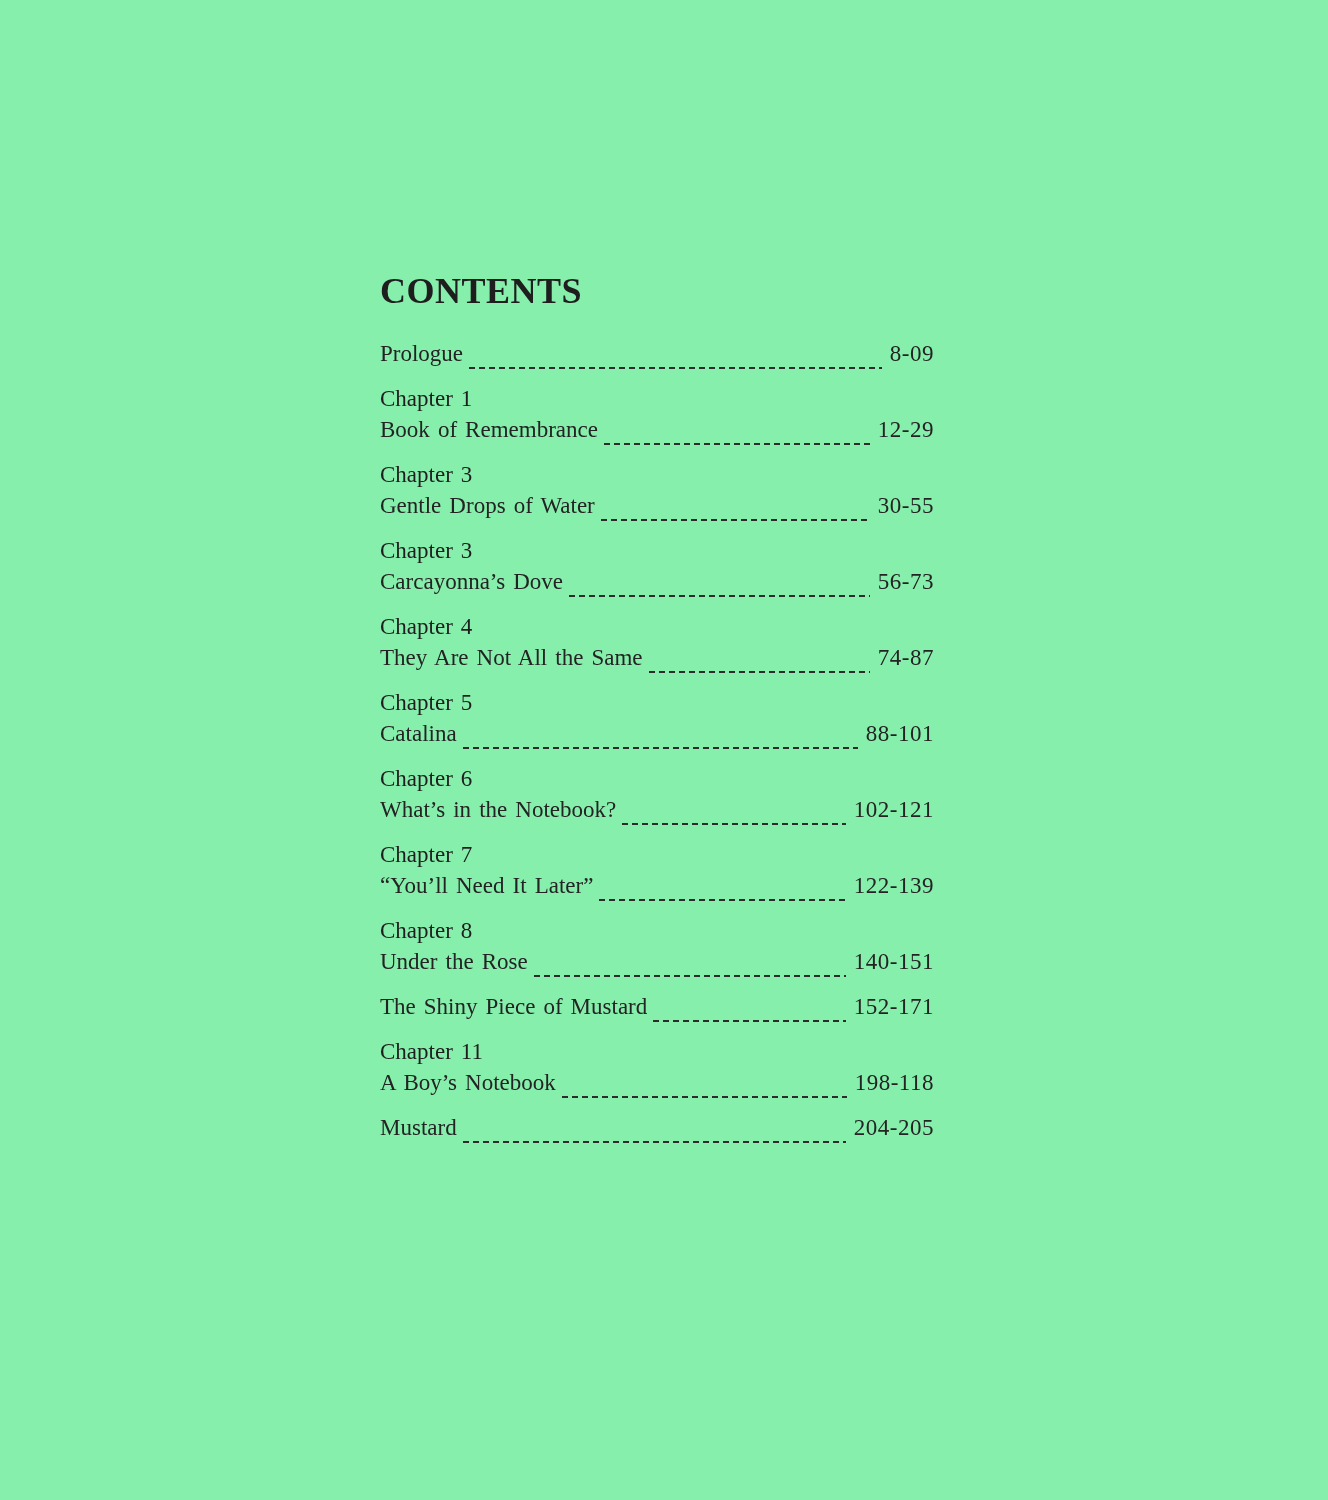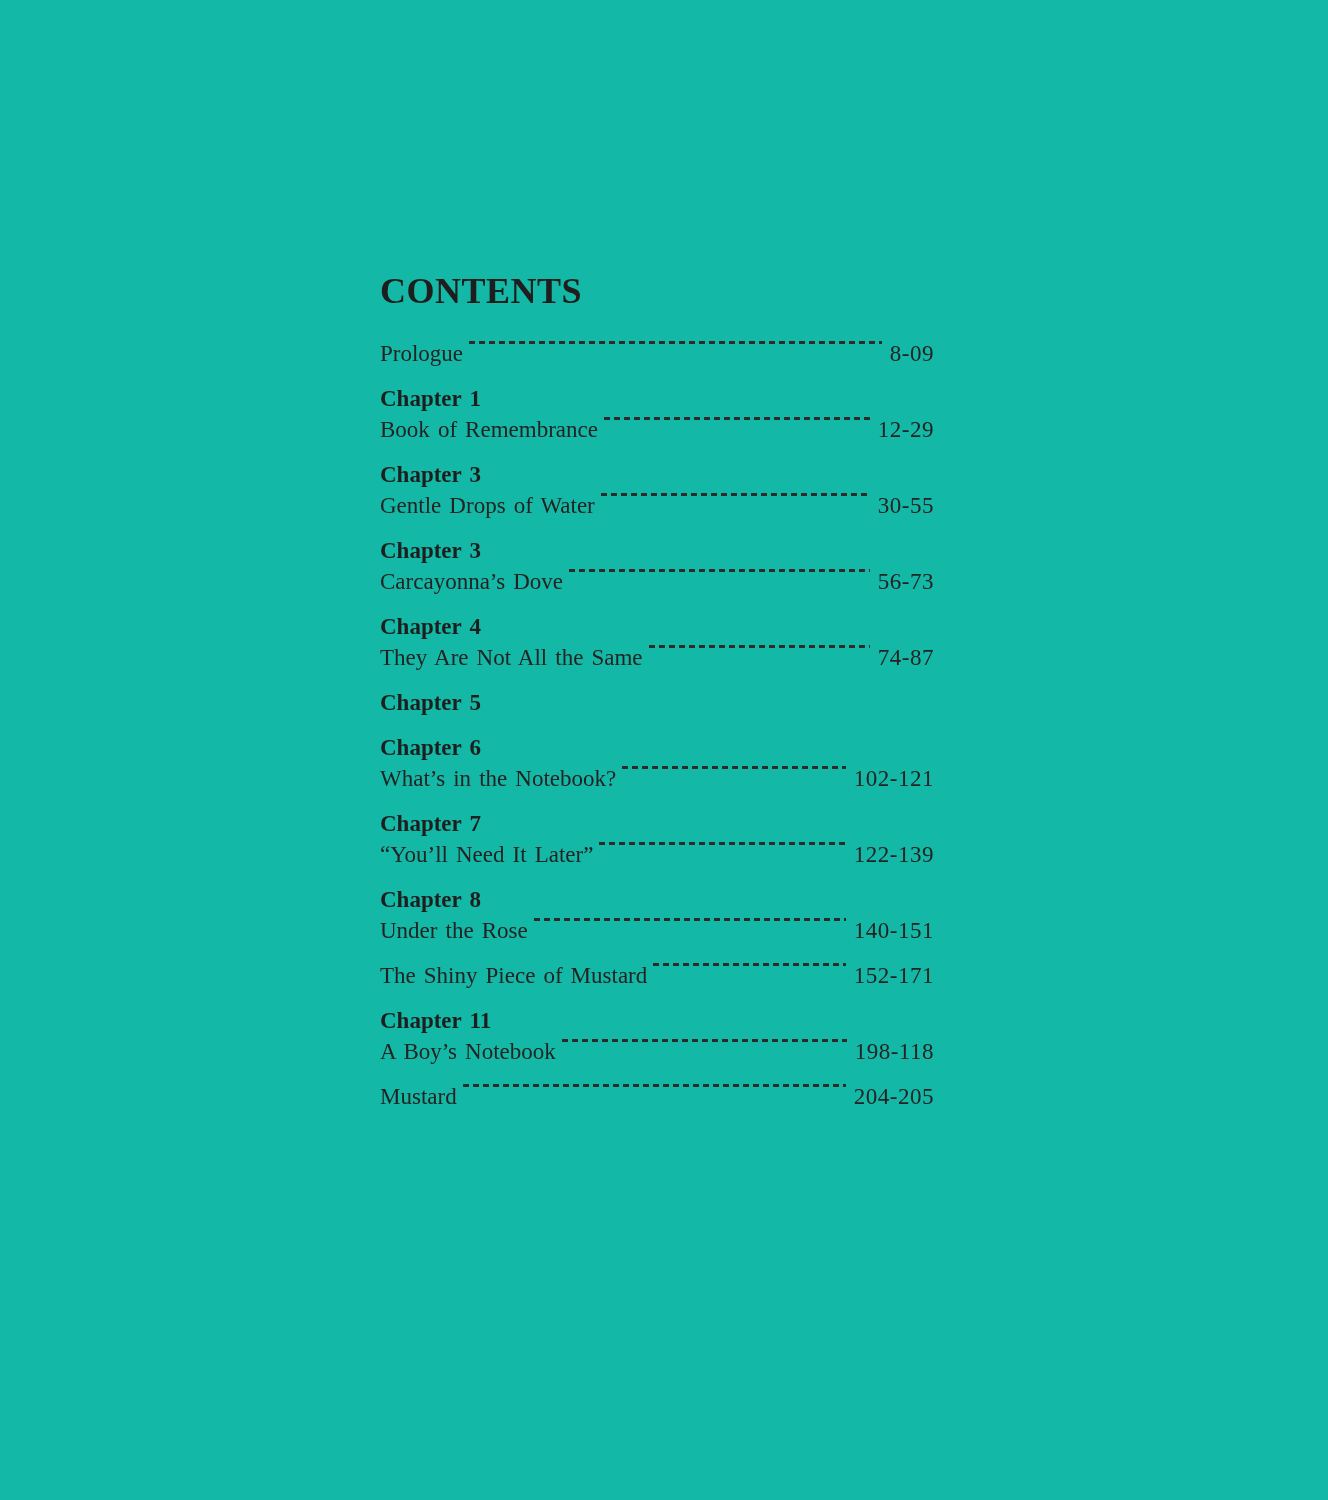--- a/index.html
+++ b/index.html
@@ -4,21 +4,21 @@
 <style>
   html, body {
     margin: 0;
     padding: 0;
     background: #ffffff;
   }
   .page {
     position: relative;
     width: 1328px;
     height: 1500px;
-    background: #14b8a6;
+    background: #86efac;
     font-family: "Liberation Serif", "DejaVu Serif", serif;
     color: #232323;
     overflow: hidden;
   }
   .content {
     position: absolute;
     left: 380px;
     top: 270px;
     width: 554px;
   }
@@ -31,28 +31,28 @@
     color: #1e1e1e;
   }
   .toc-list {
     display: block;
   }
   .entry {
     margin-bottom: 14px;
   }
   .chapter-label {
     font-size: 23px;
-    font-weight: bold;
+    font-weight: normal;
     line-height: 31px;
     word-spacing: 0.10em;
     color: #1e1e1e;
   }
   .entry-line {
     display: flex;
-    align-items: flex-start;
+    align-items: flex-end;
     font-size: 23px;
     line-height: 31px;
   }
   .entry-title {
     white-space: nowrap;
     word-spacing: 0.10em;
   }
   .leader {
     flex: 1 1 auto;
     height: 2.5px;
@@ -116,20 +116,25 @@
     <div class="chapter-label">Chapter 4</div>
     <div class="entry-line">
       <span class="entry-title">They Are Not All the Same</span>
       <span class="leader"></span>
       <span class="entry-pages">74-87</span>
     </div>
   </div>
 
   <div class="entry">
     <div class="chapter-label">Chapter 5</div>
+    <div class="entry-line">
+      <span class="entry-title">Catalina</span>
+      <span class="leader"></span>
+      <span class="entry-pages">88-101</span>
+    </div>
   </div>
 
   <div class="entry">
     <div class="chapter-label">Chapter 6</div>
     <div class="entry-line">
       <span class="entry-title">What’s in the Notebook?</span>
       <span class="leader"></span>
       <span class="entry-pages">102-121</span>
     </div>
   </div>

